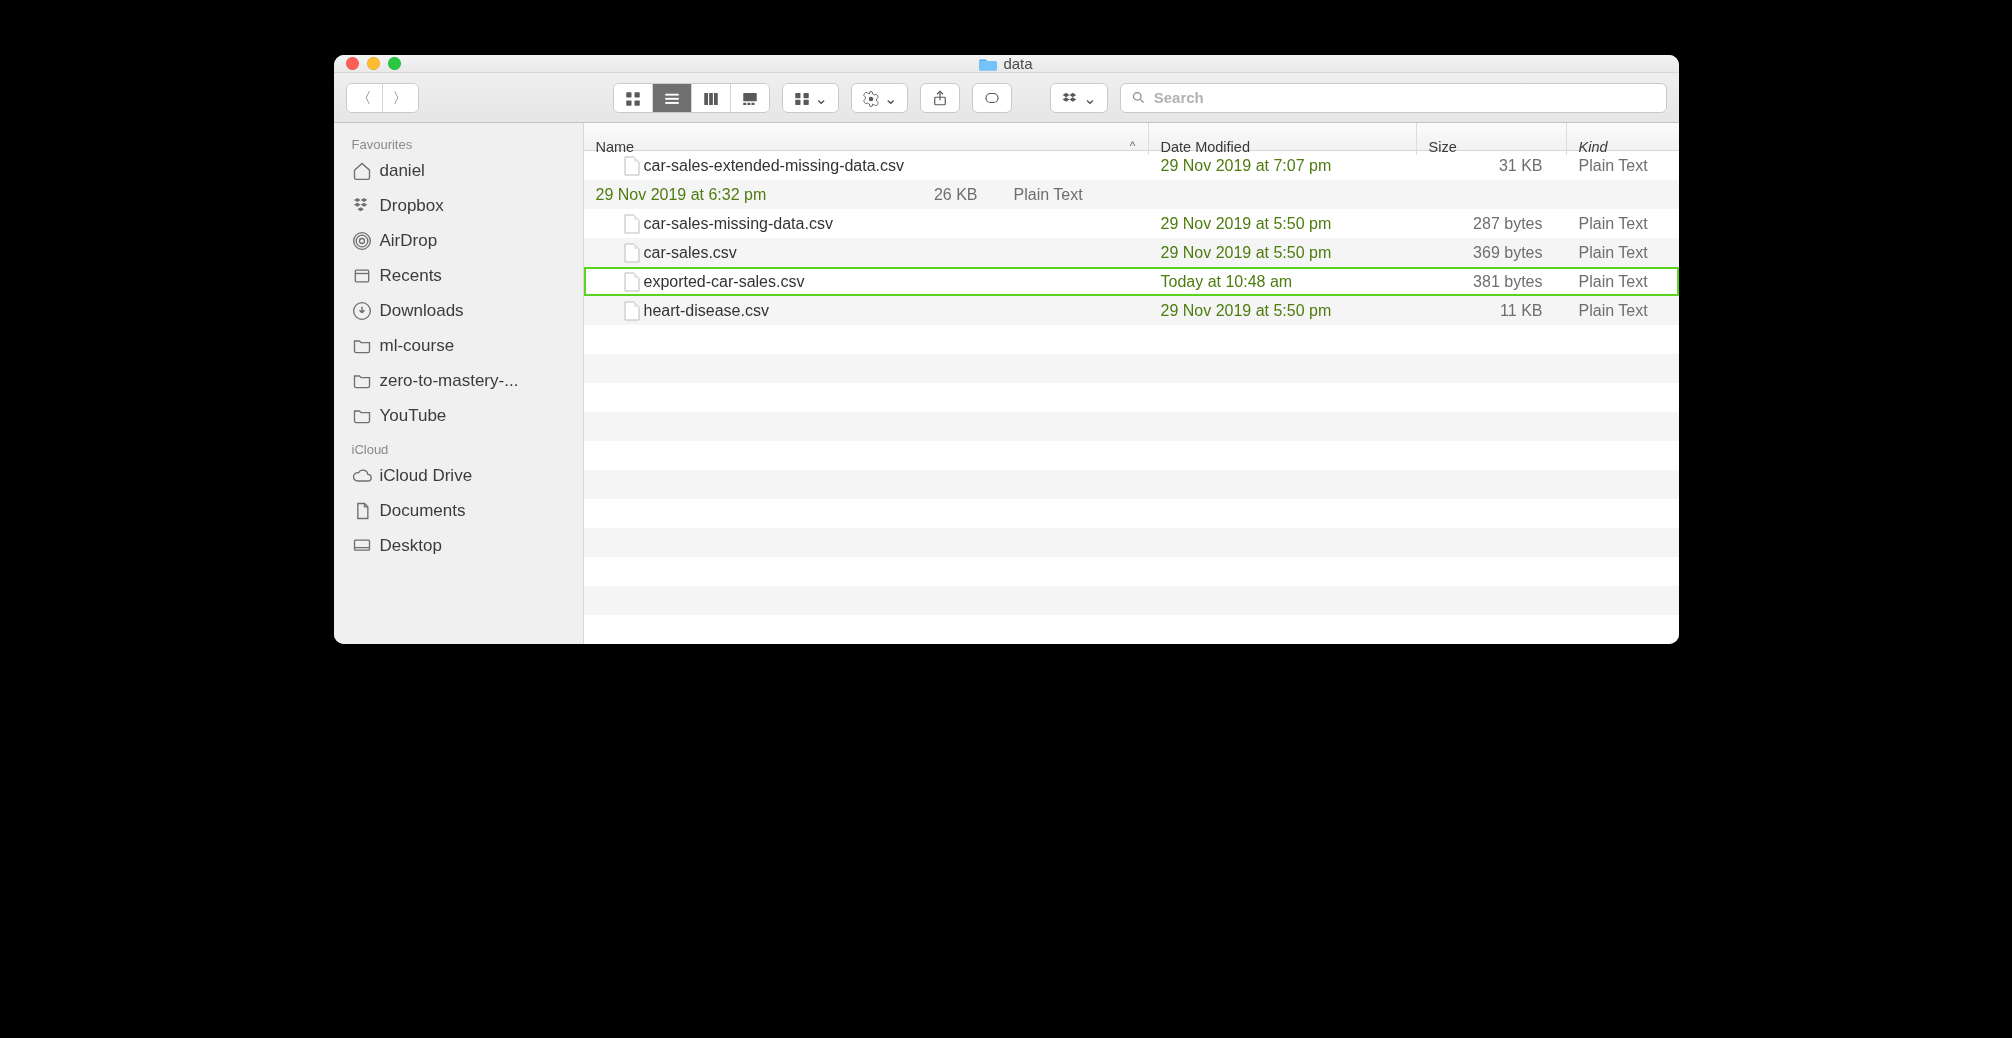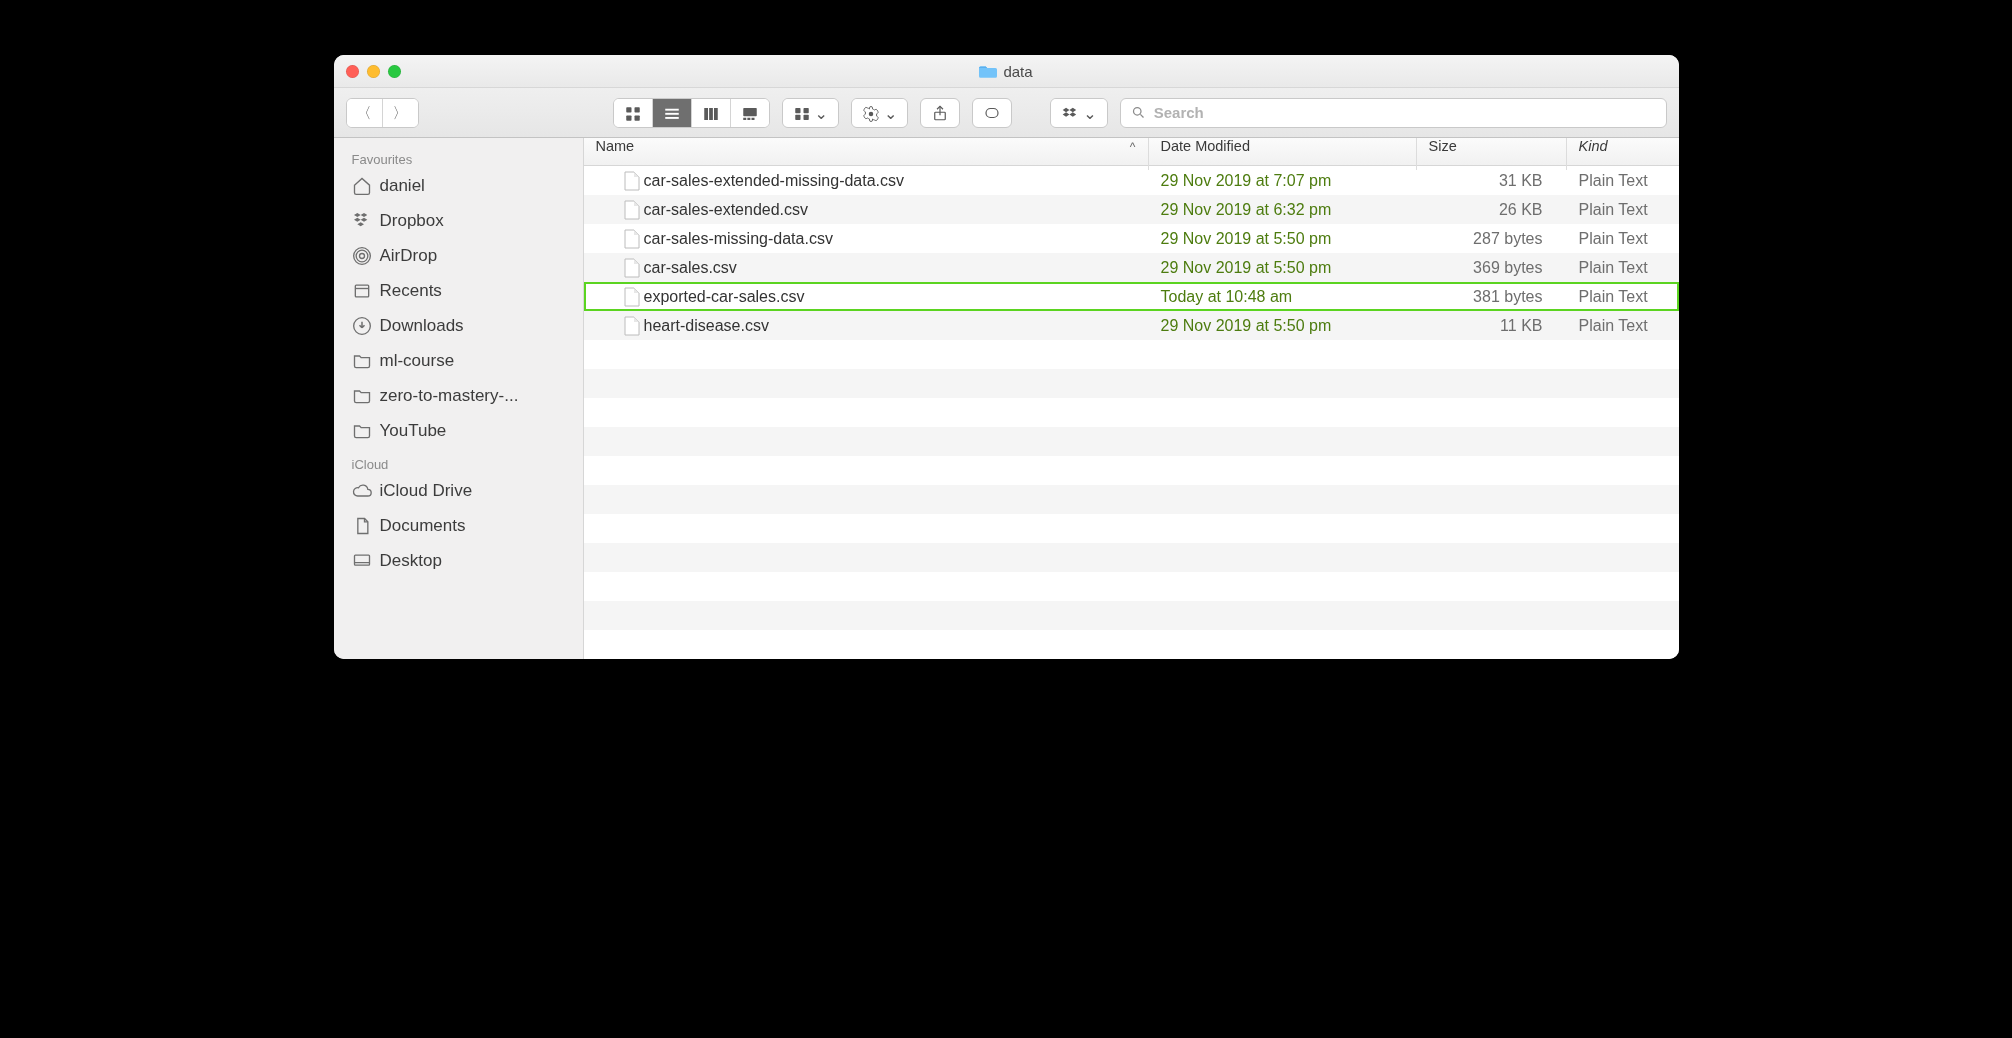--- a/index.html
+++ b/index.html
@@ -15,21 +15,21 @@
 .window {
   width: 1345px;
   background: #f6f6f6;
   border-radius: 10px;
   box-shadow: 0 20px 70px rgba(0,0,0,0.6);
   overflow: hidden;
   display: flex;
   flex-direction: column;
 }
 .titlebar {
-  height: 33px;
+  height: 18px;
   background: linear-gradient(#f4f4f4, #e9e9e9);
   display: flex;
   align-items: center;
   position: relative;
   border-bottom: 1px solid #d7d7d7;
 }
 .traffic {
   display: flex;
   gap: 8px;
   padding-left: 12px;
@@ -149,21 +149,21 @@
 }
 .col-header {
   display: flex;
   height: 28px;
   background: linear-gradient(#fbfbfb,#f1f1f1);
   border-bottom: 1px solid #d6d6d6;
   font-size: 14.5px;
   color:#3a3a3a;
 }
 .ch {
-  display: flex; align-items: flex-end;
+  display: flex; align-items: flex-start;
   padding: 16px 12px;
   border-right: 1px solid #dcdcdc;
 }
 .ch:last-child { border-right: none; font-style: italic; }
 .ch.name { flex: 1; justify-content: space-between; }
 .ch.date { width: 268px; }
 .ch.size { width: 150px; }
 .ch.kind { width: 112px; }
 .ch .sort-caret { color:#6b6b6b; font-size:12px; }
 
@@ -419,29 +419,20 @@
                   <path fill="#e7e7e7" d="M10 1v5h5"></path>
                 </svg>
               </span>
               <span>car-sales-extended-missing-data.csv</span>
             </div>
             <div class="cell date">29 Nov 2019 at 7:07 pm</div>
             <div class="cell size">31 KB</div>
             <div class="cell kind">Plain Text</div>
           </div>
           <div class="row">
-            <div class="cell name">
-              <span class="file-ic">
-                <svg viewBox="0 0 16 20">
-                  <path fill="#fff" stroke="#bcbcbc" d="M1 1h9l5 5v13H1z"></path>
-                  <path fill="#e7e7e7" d="M10 1v5h5"></path>
-                </svg>
-              </span>
-              <span>car-sales-extended.csv</span>
-            </div>
             <div class="cell date">29 Nov 2019 at 6:32 pm</div>
             <div class="cell size">26 KB</div>
             <div class="cell kind">Plain Text</div>
           </div>
           <div class="row">
             <div class="cell name">
               <span class="file-ic">
                 <svg viewBox="0 0 16 20">
                   <path fill="#fff" stroke="#bcbcbc" d="M1 1h9l5 5v13H1z"></path>
                   <path fill="#e7e7e7" d="M10 1v5h5"></path>

